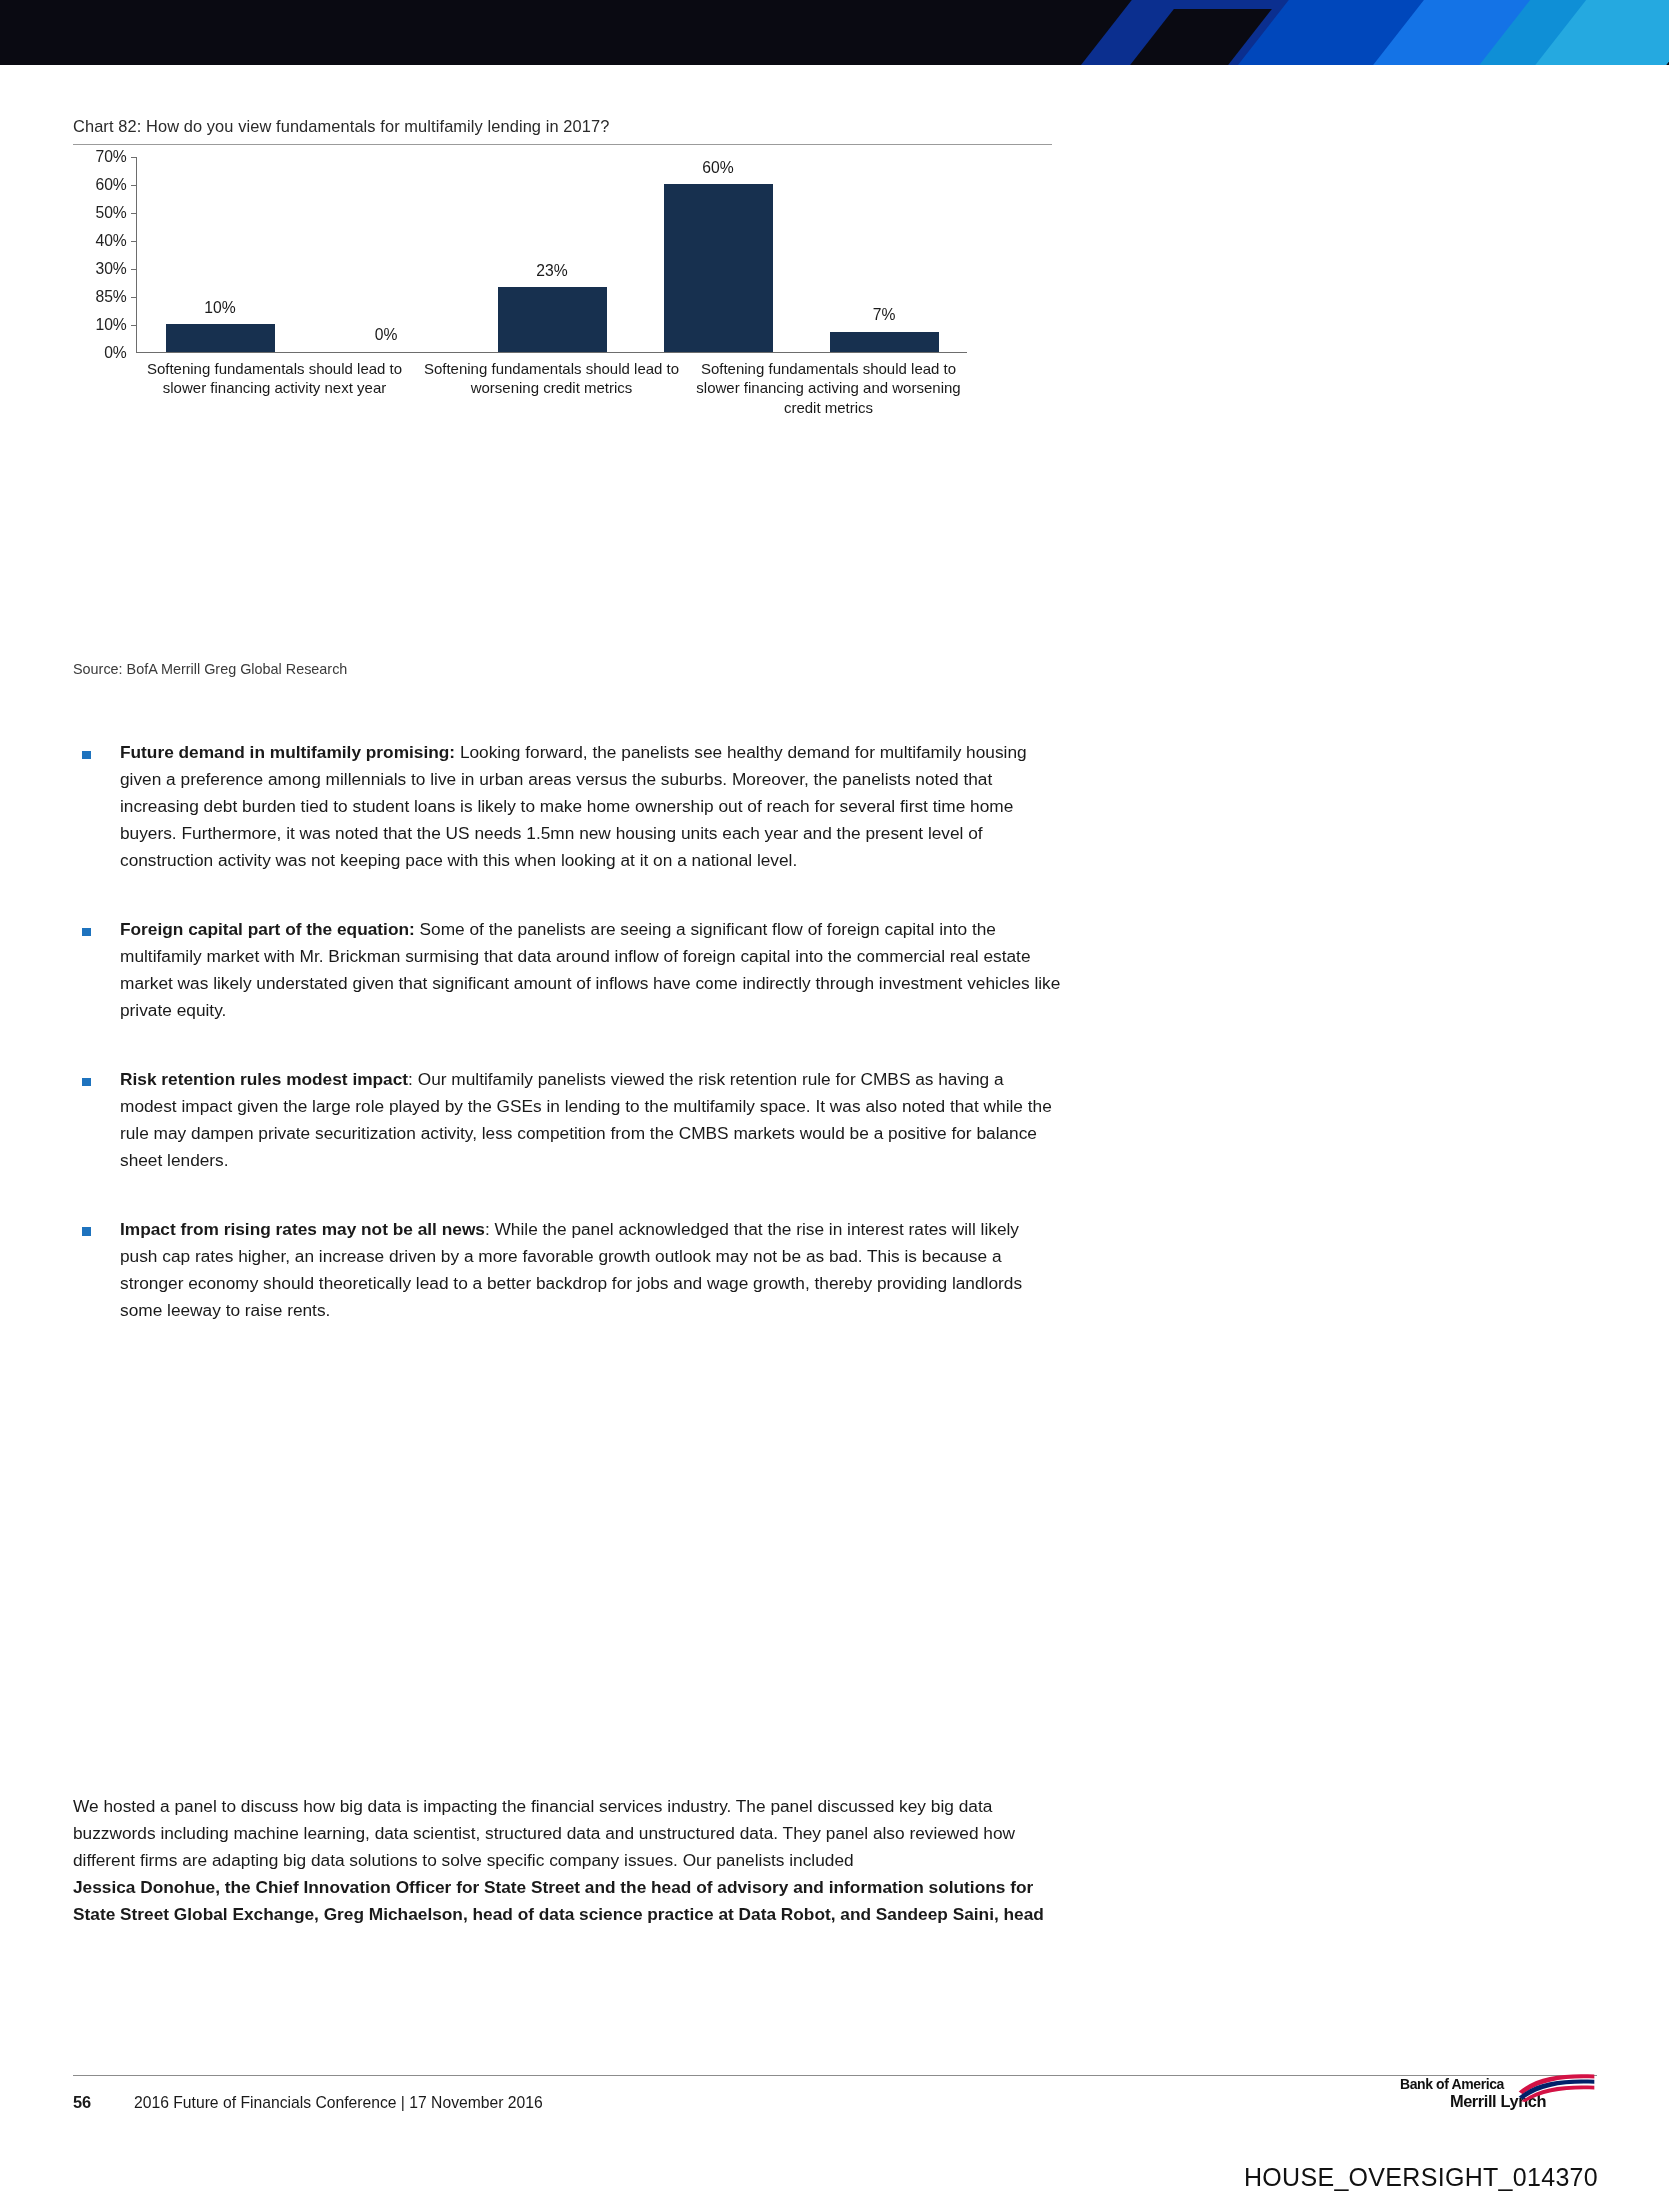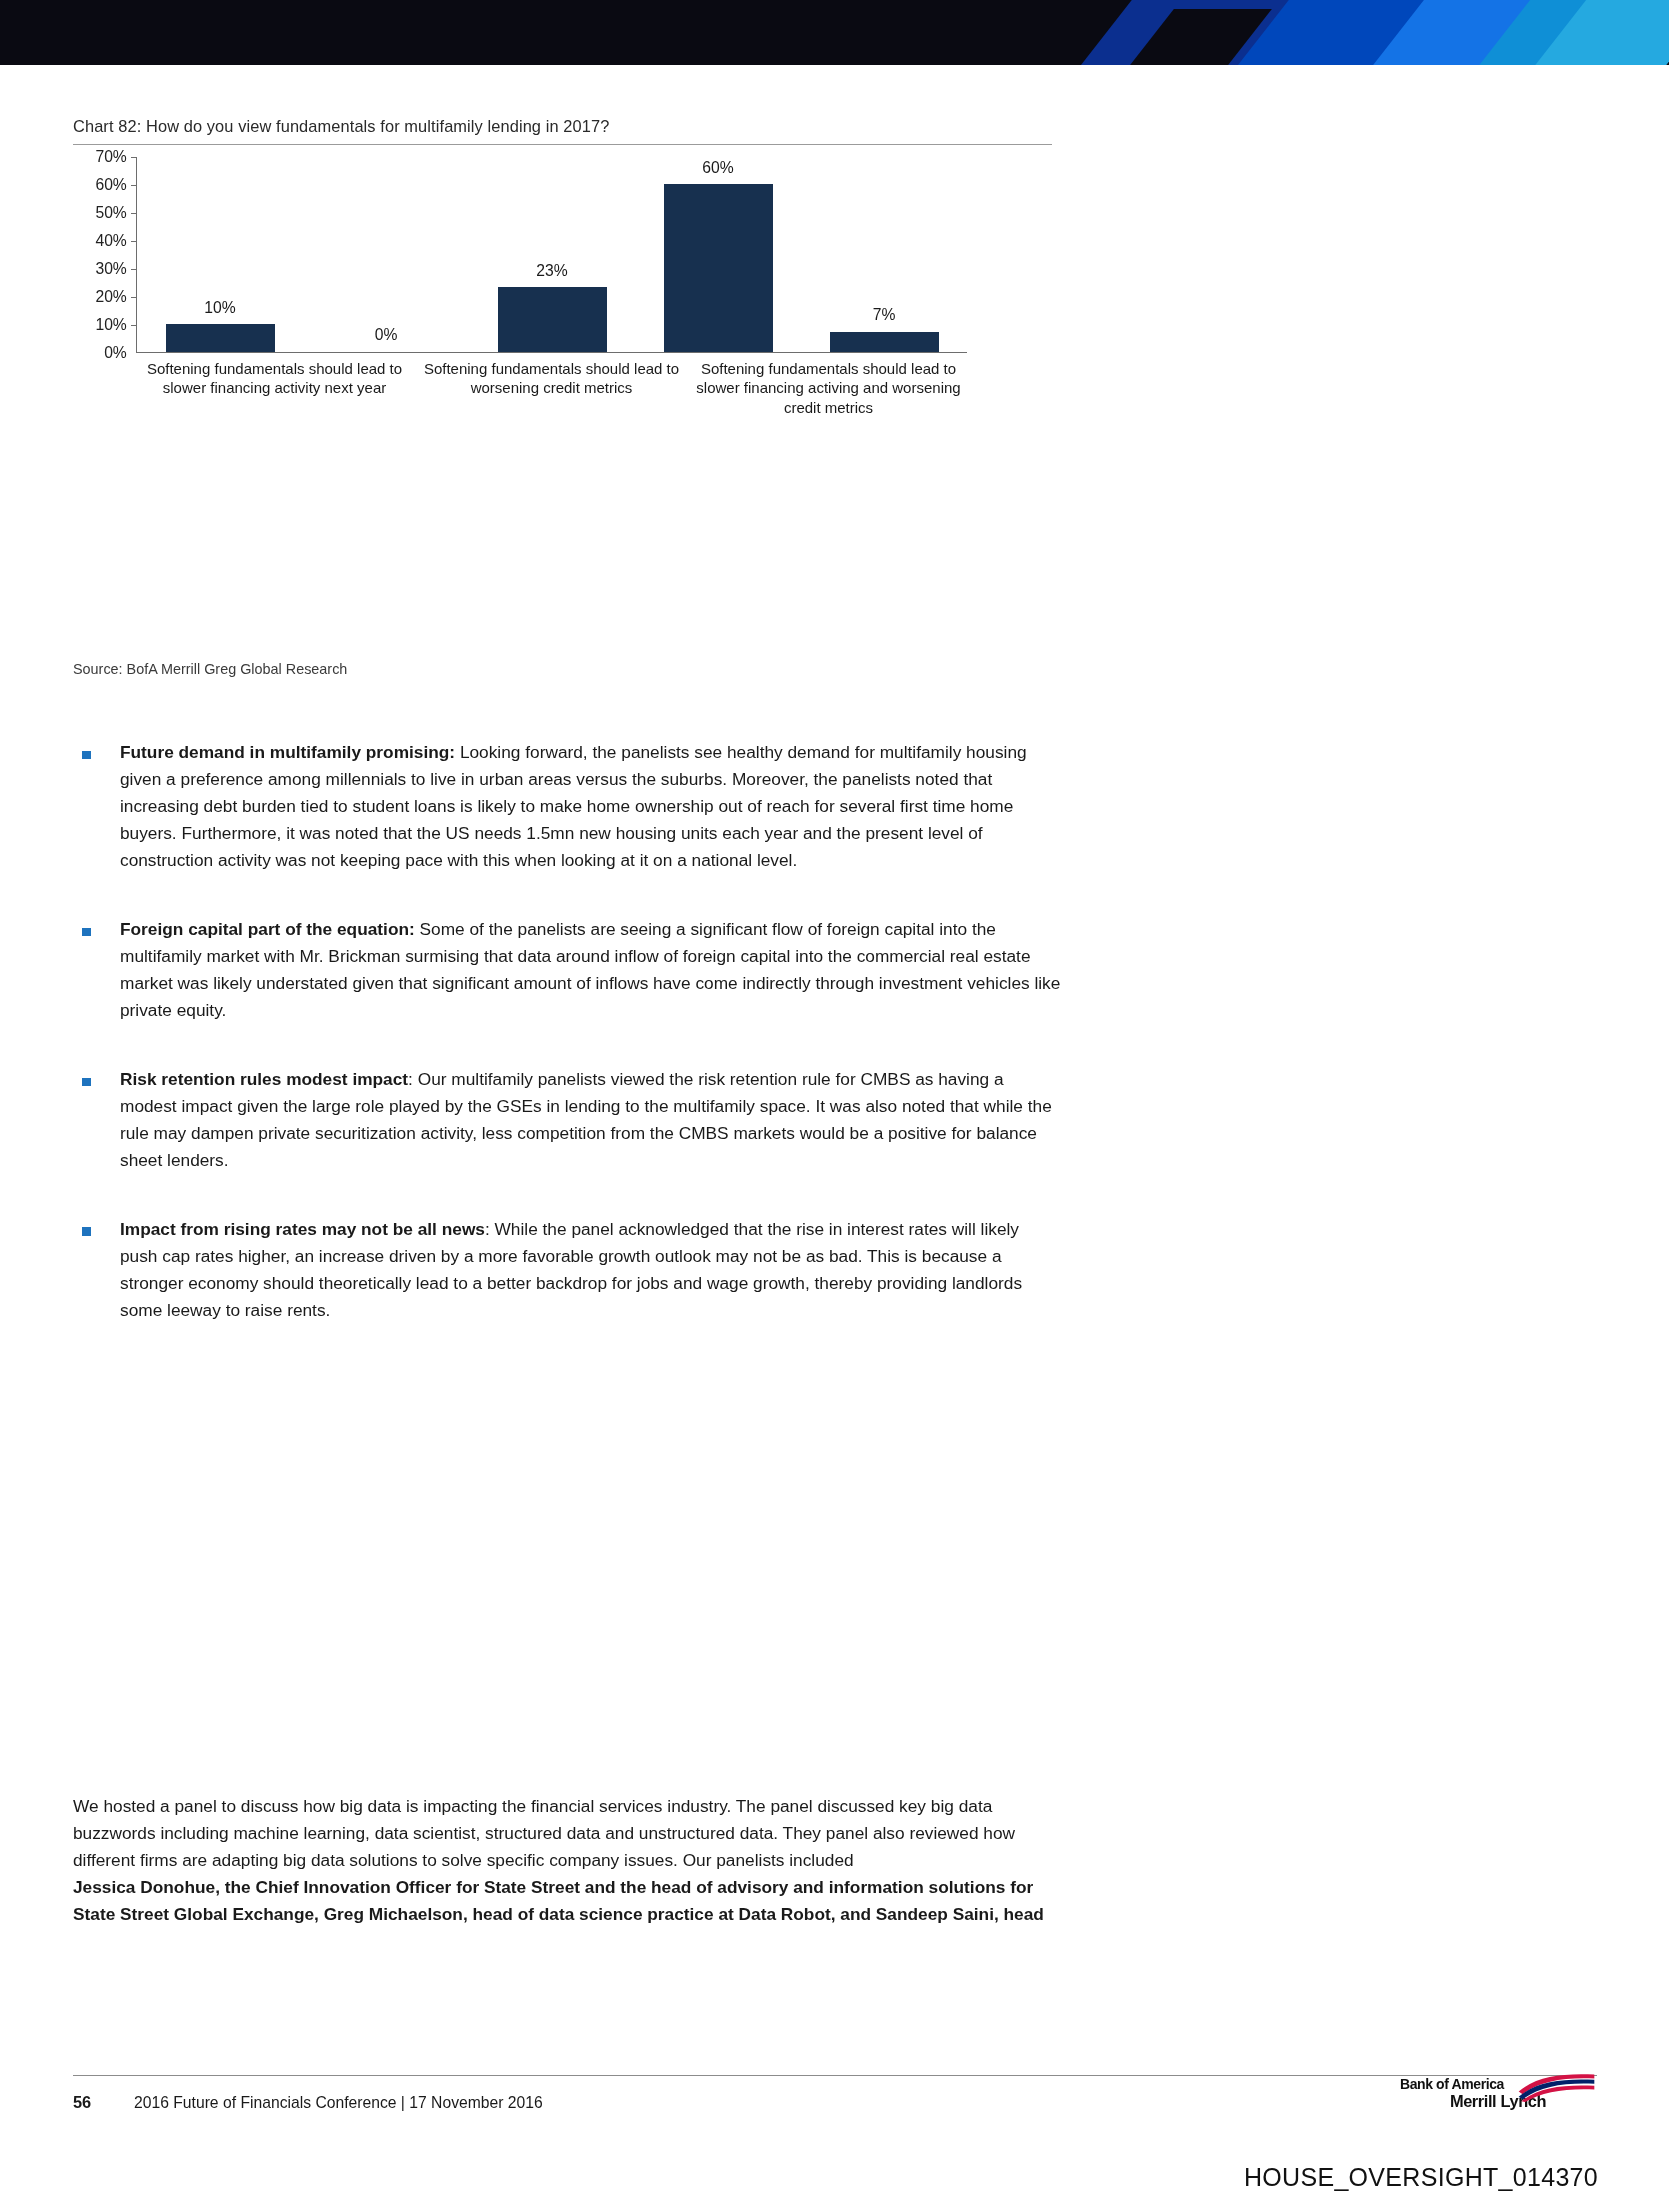--- a/index.html
+++ b/index.html
@@ -305,21 +305,21 @@
     <div class="chart-title">Chart 82: How do you view fundamentals for multifamily lending in 2017?</div>
 
     <div class="chart-area">
 
       <div class="y-axis-labels">
         <div style="top:0px;">70%</div>
         <div style="top:28px;">60%</div>
         <div style="top:56px;">50%</div>
         <div style="top:84px;">40%</div>
         <div style="top:112px;">30%</div>
-        <div style="top:140px;">20%</div>
+        <div style="top:140px;">85%</div>
         <div style="top:168px;">10%</div>
         <div style="top:196px;">0%</div>
       </div>
 
       <div class="plot">
         <div class="tick" style="top:0px;"></div>
         <div class="tick" style="top:28px;"></div>
         <div class="tick" style="top:56px;"></div>
         <div class="tick" style="top:84px;"></div>
         <div class="tick" style="top:112px;"></div>

